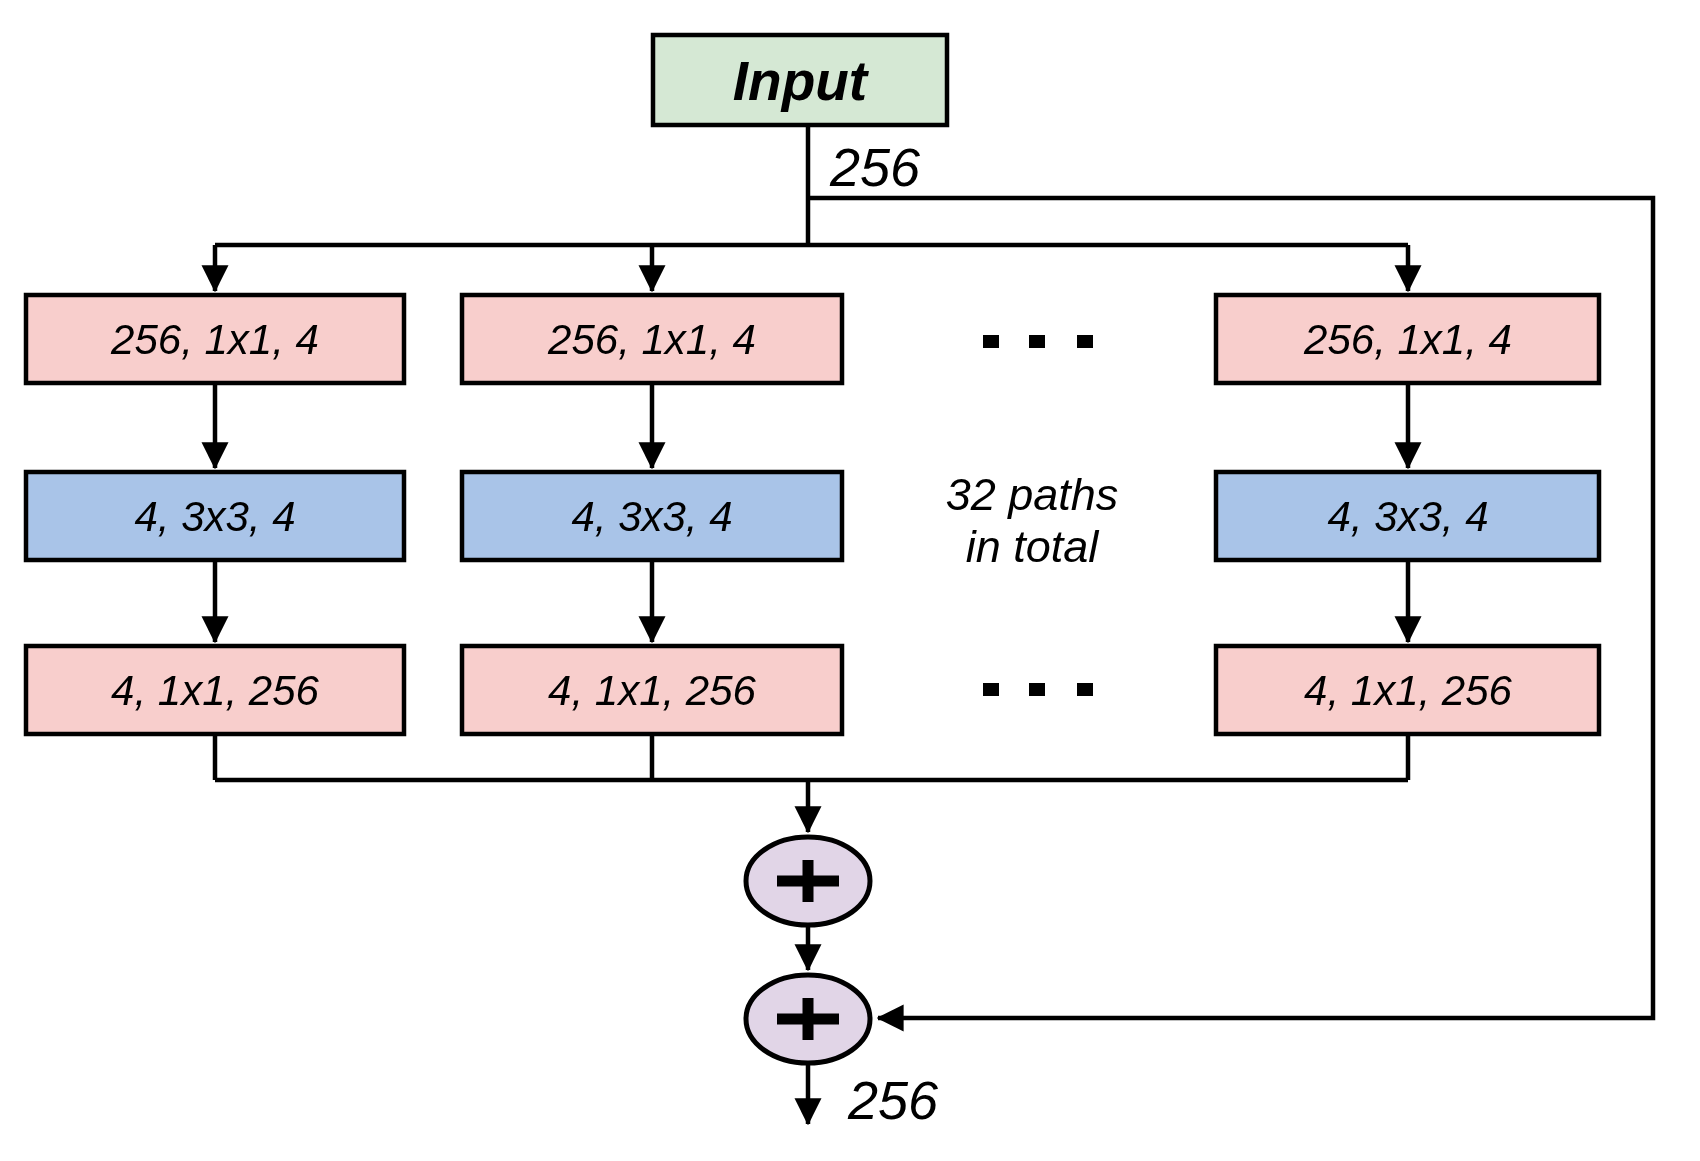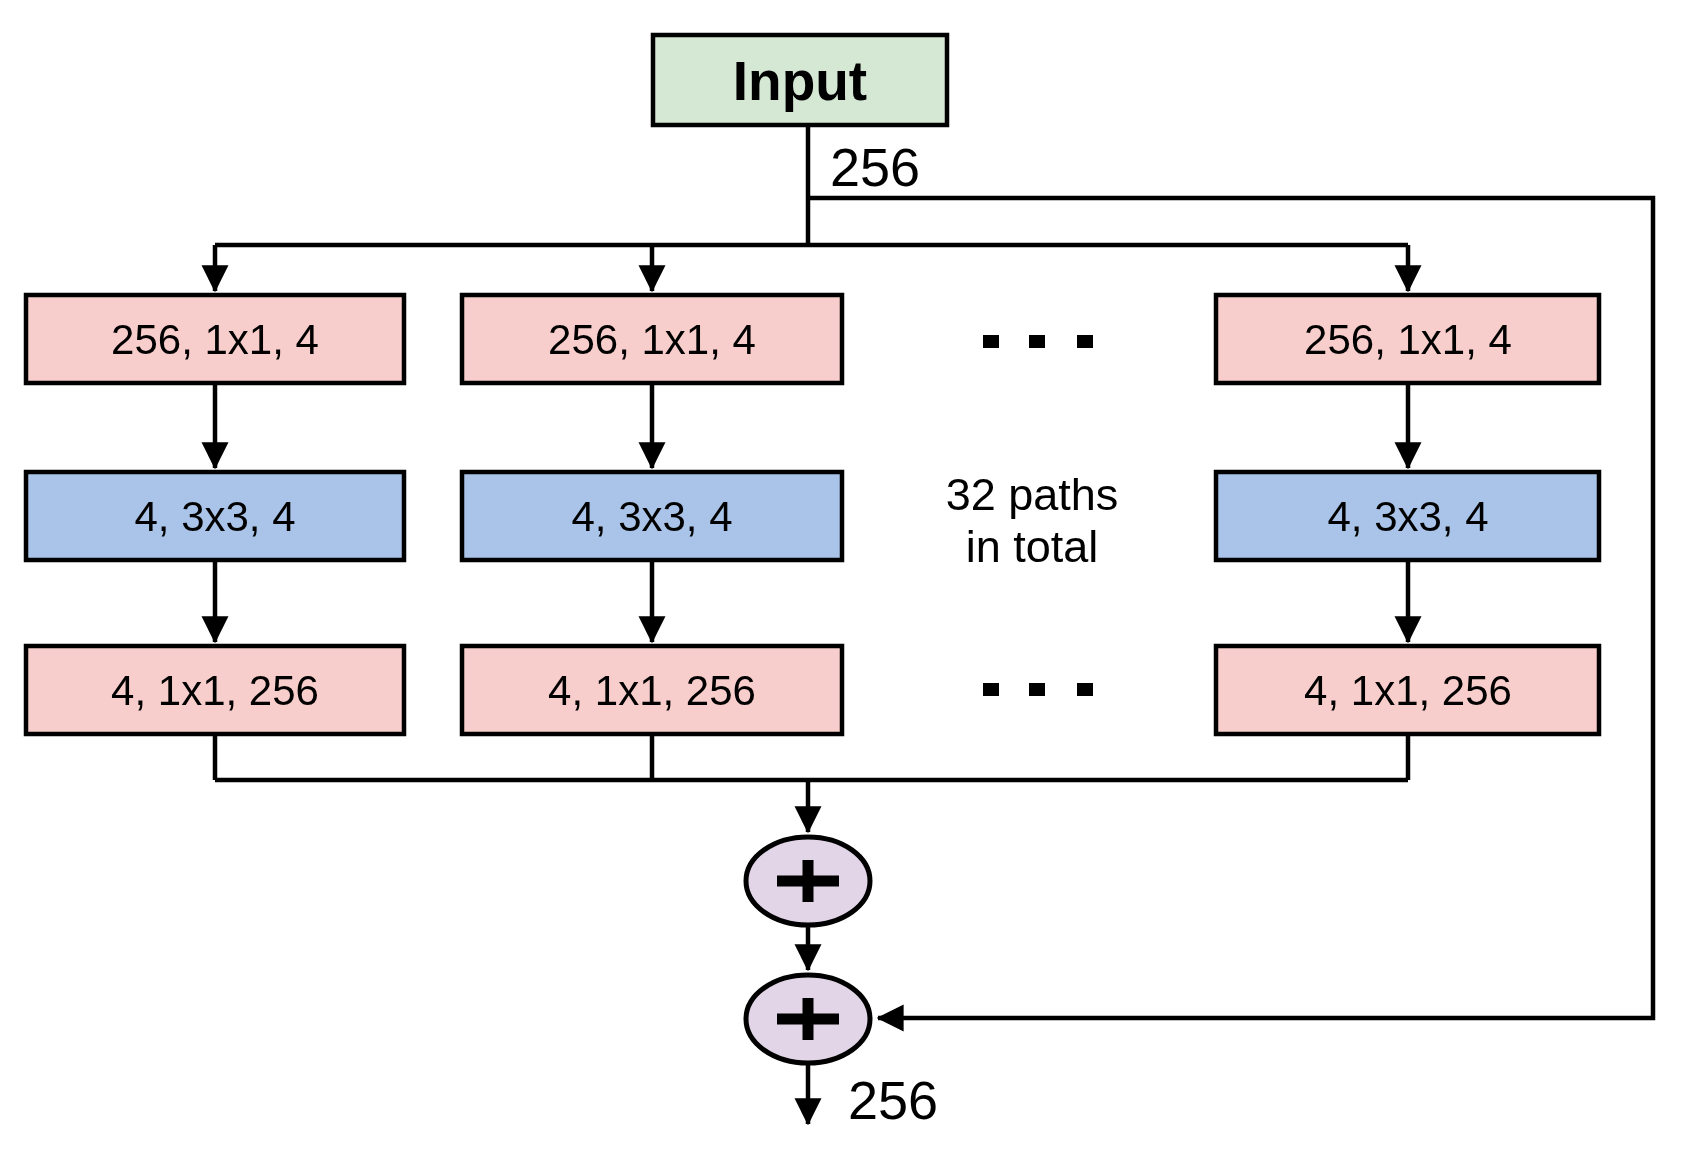--- a/index.html
+++ b/index.html
@@ -7,20 +7,21 @@
     margin: 0;
     padding: 0;
     background: #ffffff;
   }
   .stage {
     position: relative;
     width: 1700px;
     height: 1161px;
     background: #ffffff;
     overflow: hidden;
+    font-style: italic;
   }
   svg text {
     font-family: "Liberation Sans", sans-serif;
     fill: #000000;
   }
   .line {
     stroke: #000000;
     stroke-width: 4.5;
     fill: none;
   }

